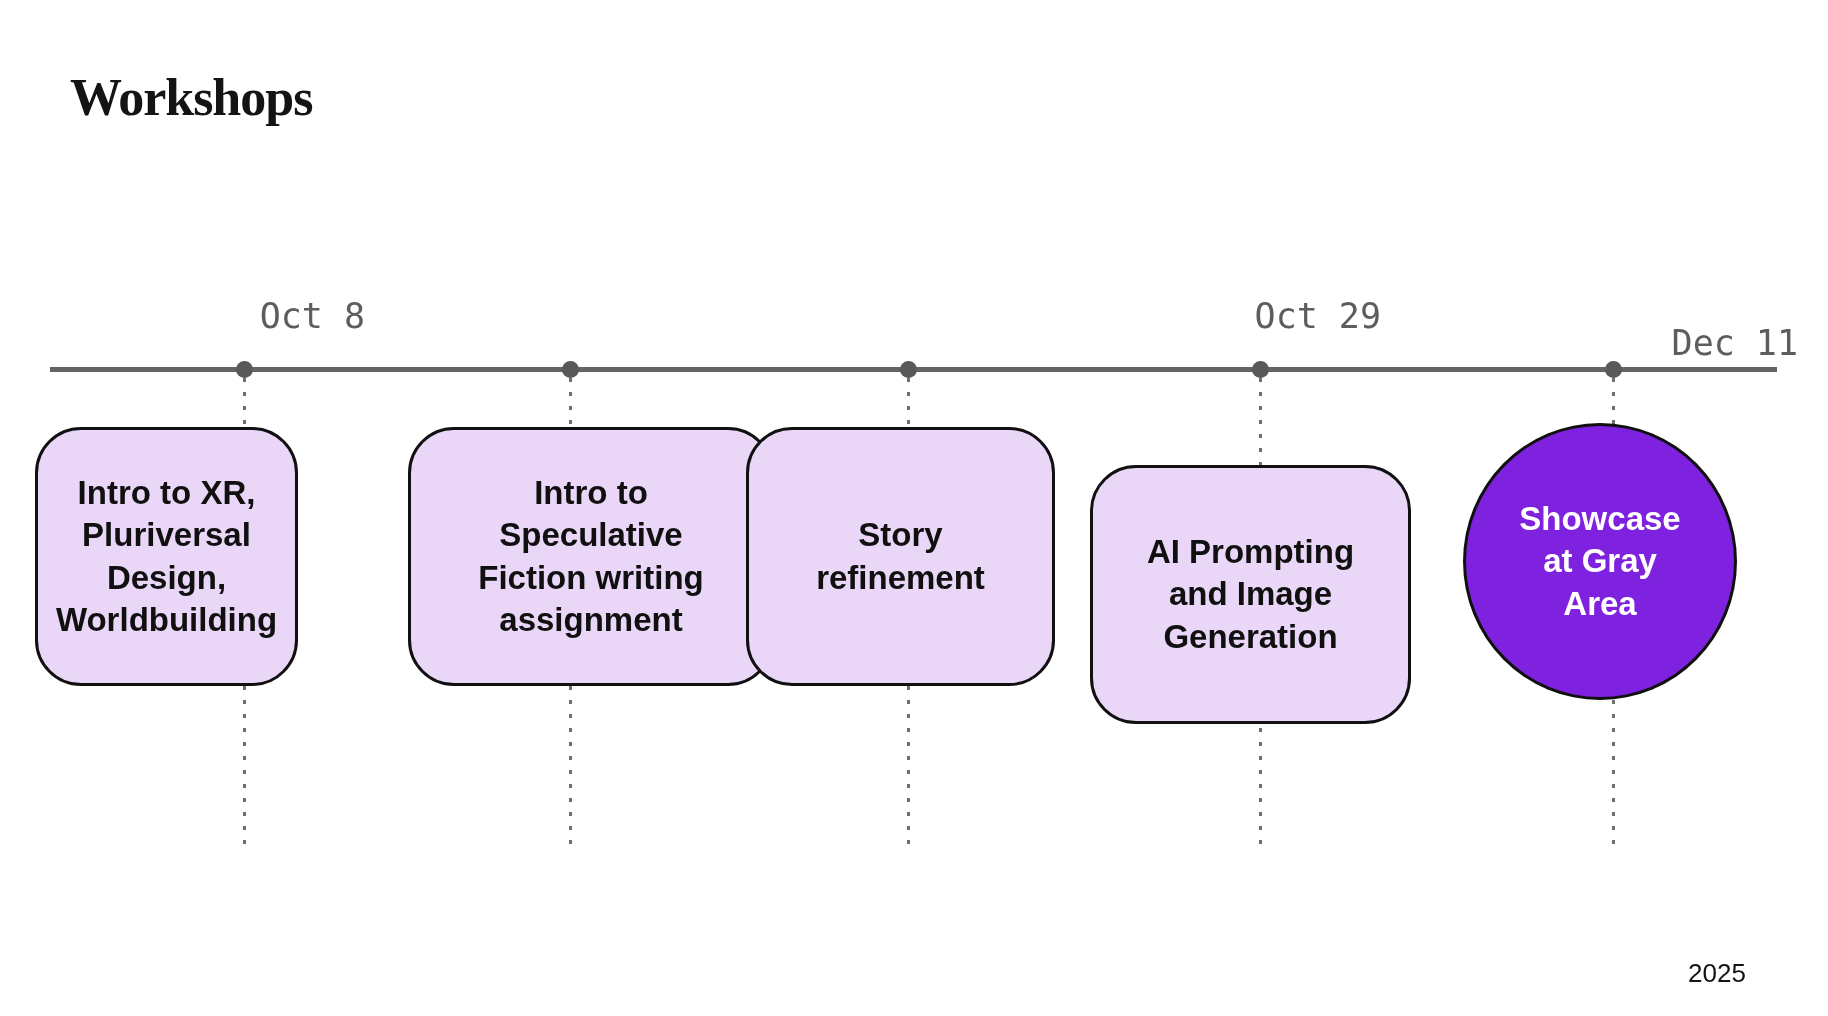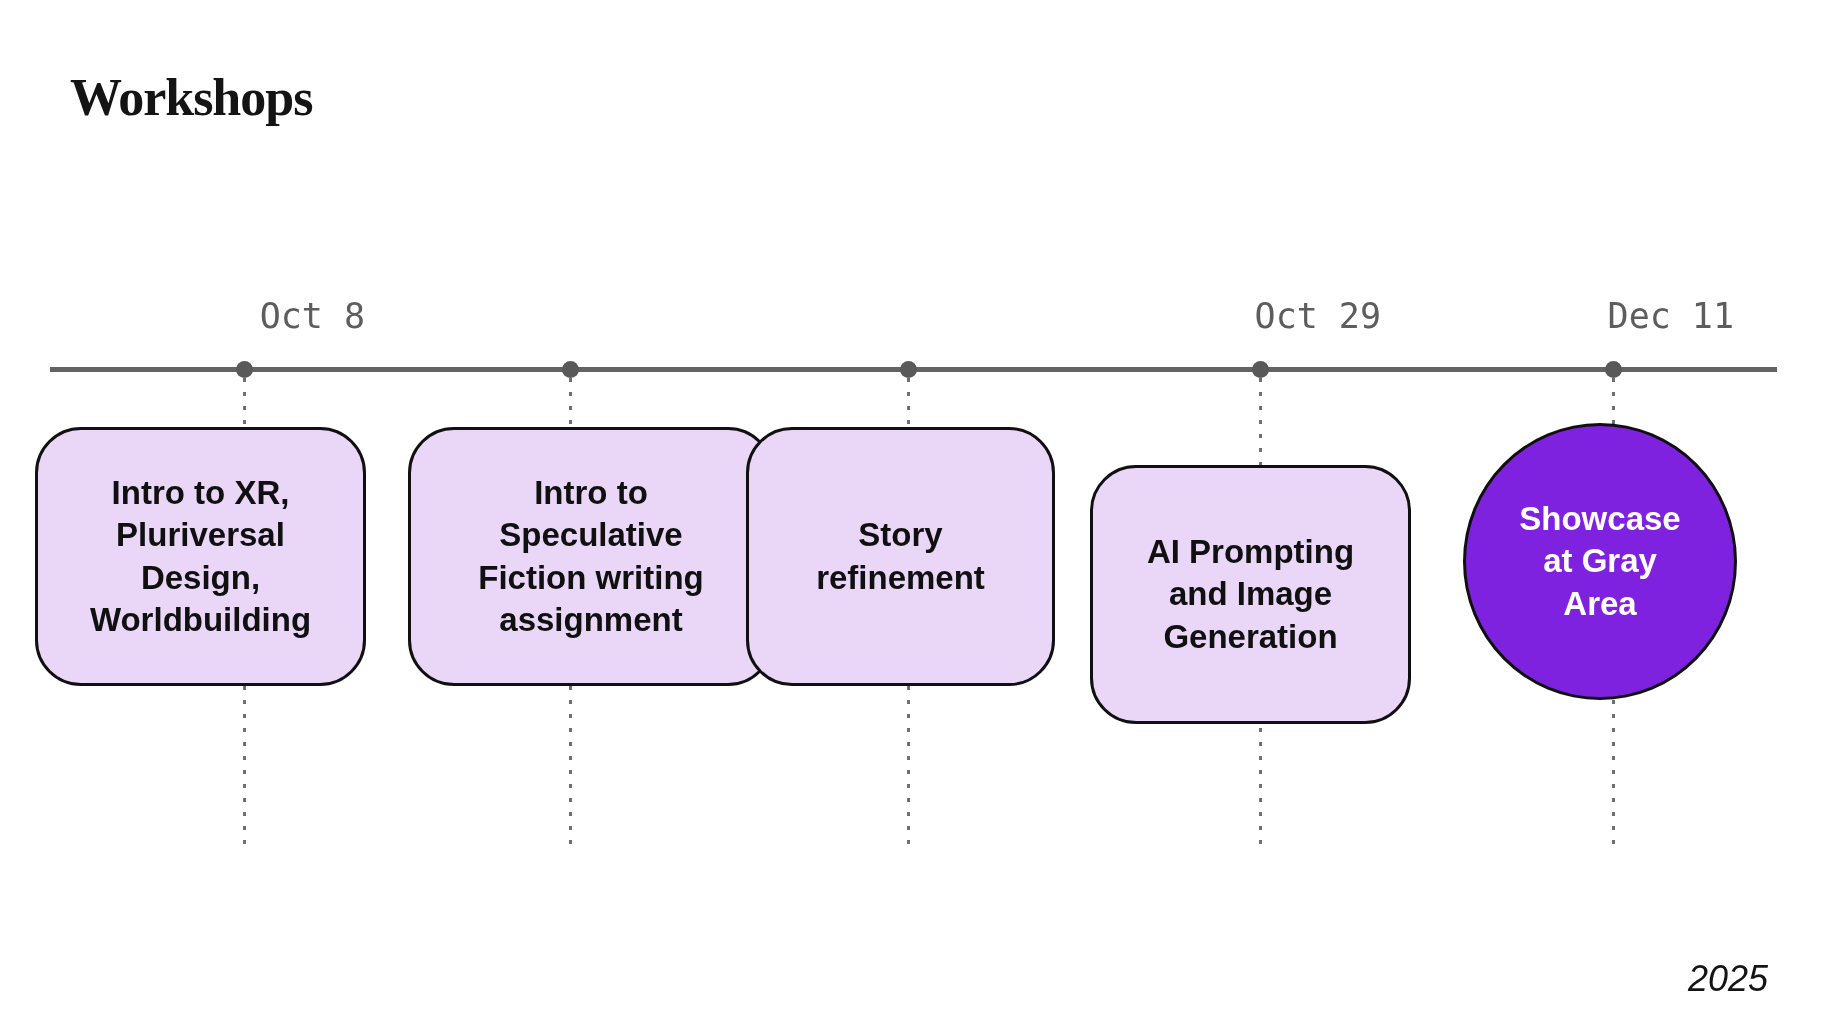--- a/index.html
+++ b/index.html
@@ -66,21 +66,21 @@
       var(--guide-color, #6f6f6f) 0px, var(--guide-color, #6f6f6f) 4px,
       transparent 4px, transparent 14px);
     z-index: 1;
   }
 
   
   .c1.date-label { left: 125px; }  .c1.dot { left: 236px; }  .c1.guide { left: 243px; }
   .c2.date-label { left: 451px; }  .c2.dot { left: 562px; }  .c2.guide { left: 569px; }
   .c3.date-label { left: 789px; }  .c3.dot { left: 900px; }  .c3.guide { left: 907px; }
   .c4.date-label { left: 1141px; } .c4.dot { left: 1252px; } .c4.guide { left: 1259px; }
-  .c5.date-label { left: 1494px; } .c5.dot { left: 1605px; } .c5.guide { left: 1612px; }
+  .c5.date-label { left: 1558px; margin-top: 27px; } .c5.dot { left: 1605px; } .c5.guide { left: 1612px; }
 
   
   .event-shape {
     position: absolute;
     top: 427px;
     height: 259px;
     box-sizing: border-box;
     background: var(--box-fill, #EAD7F8);
     border: 3px solid var(--shape-border, #101010);
     border-radius: 46px;
@@ -90,42 +90,41 @@
     z-index: 2;
   }
   .event-shape .shape-label {
     font-size: 33px;
     font-weight: 700;
     line-height: 1.28;
     color: var(--box-text, #101010);
     text-align: center;
     white-space: pre-line;
   }
-  .s1 { left: 35px;   width: 331px; }
+  .s1 { left: 35px;   width: 263px; }
   .s2 { left: 408px;  width: 366px; }
   .s3 { left: 746px;  width: 309px; }
   .s4 { left: 1090px; width: 321px; margin-top: 38px; }
   .s5 {
     left: 1463px;
     top: 423px;
     width: 274px;
     height: 277px;
     border-radius: 50%;
     background: var(--highlight-fill, #7F22E0);
   }
   .s5 .shape-label { color: var(--highlight-text, #ffffff); }
 
   .year-label {
     position: absolute;
     left: 1688px;
     top: 958px;
-    font-size: 36px;
+    font-size: 26px;
     font-weight: 400;
     color: var(--year-color, #141414);
-    font-style: italic;
   }
 </style>
 </head>
 <body>
 
 <div id="canvas">
 
   <div class="page-title">Workshops</div>
 
   <div class="axis-line"></div>

